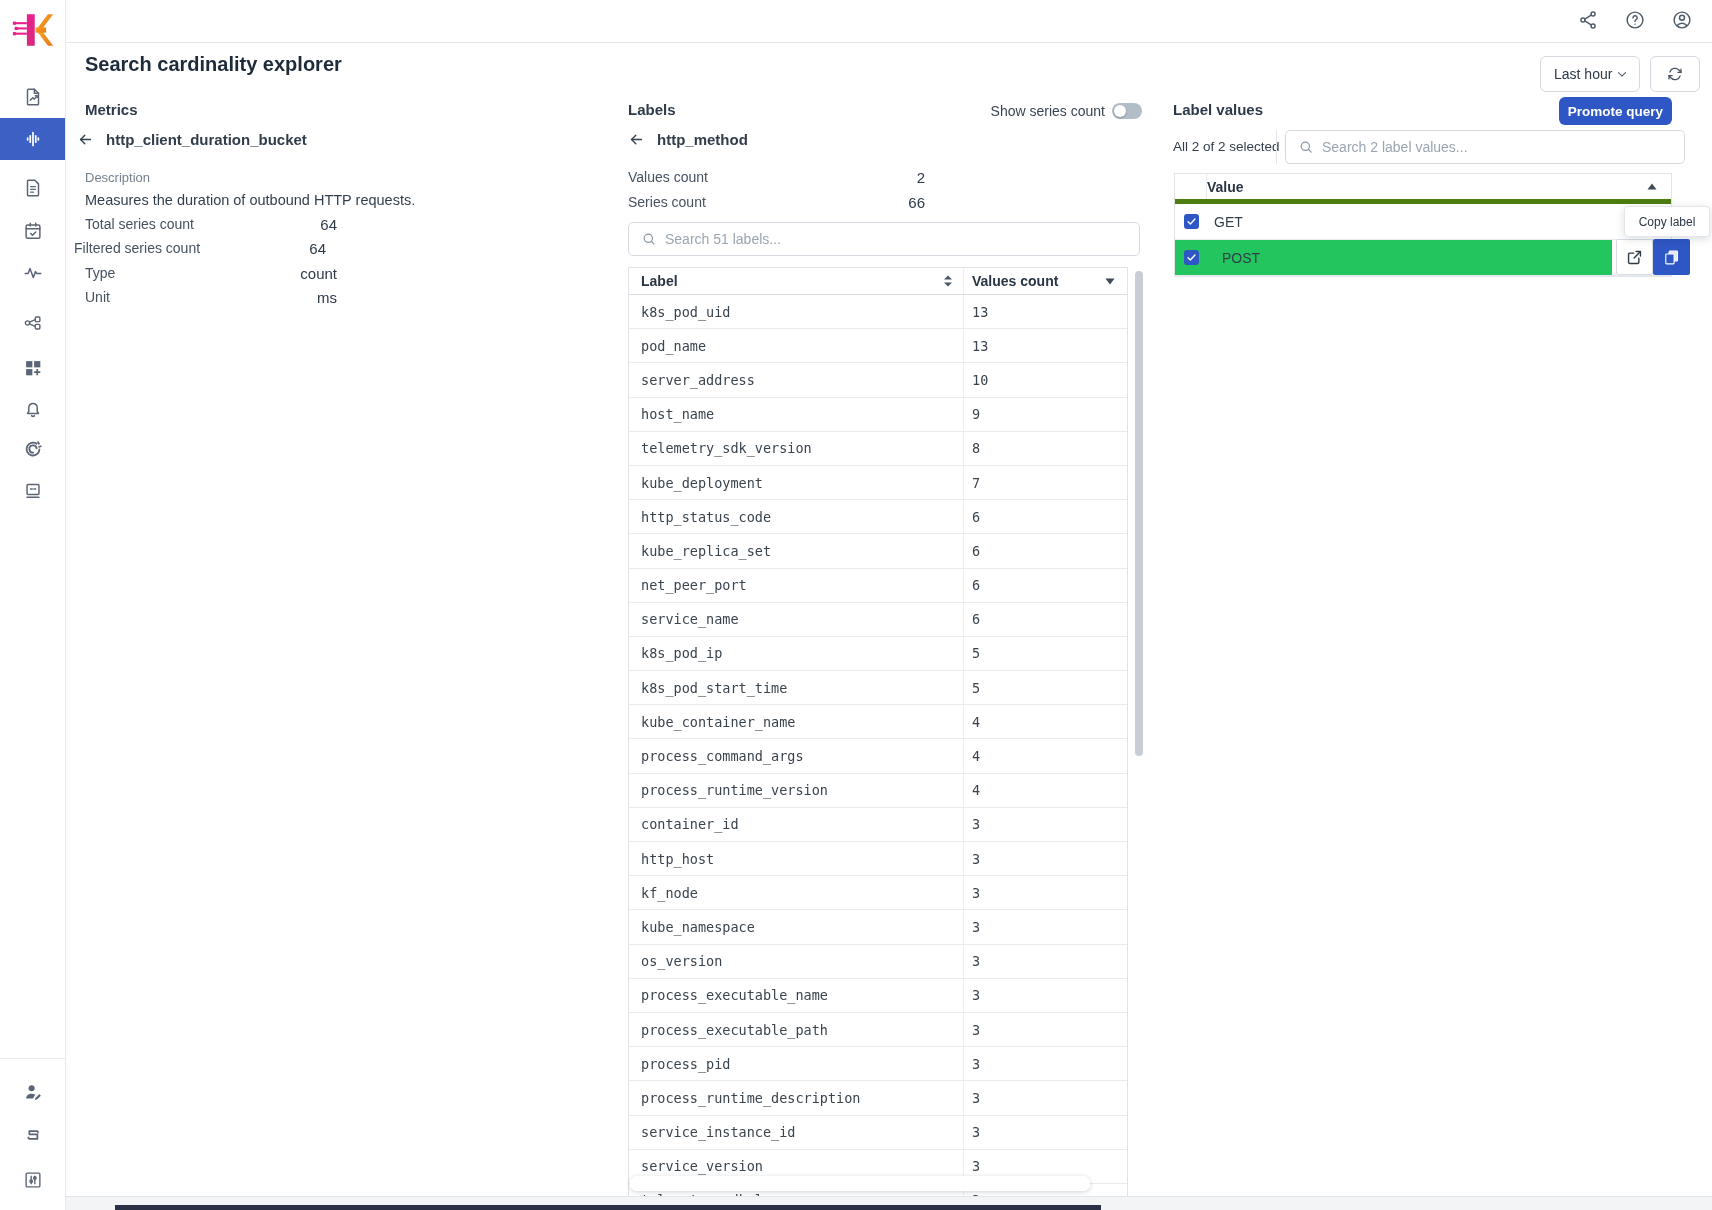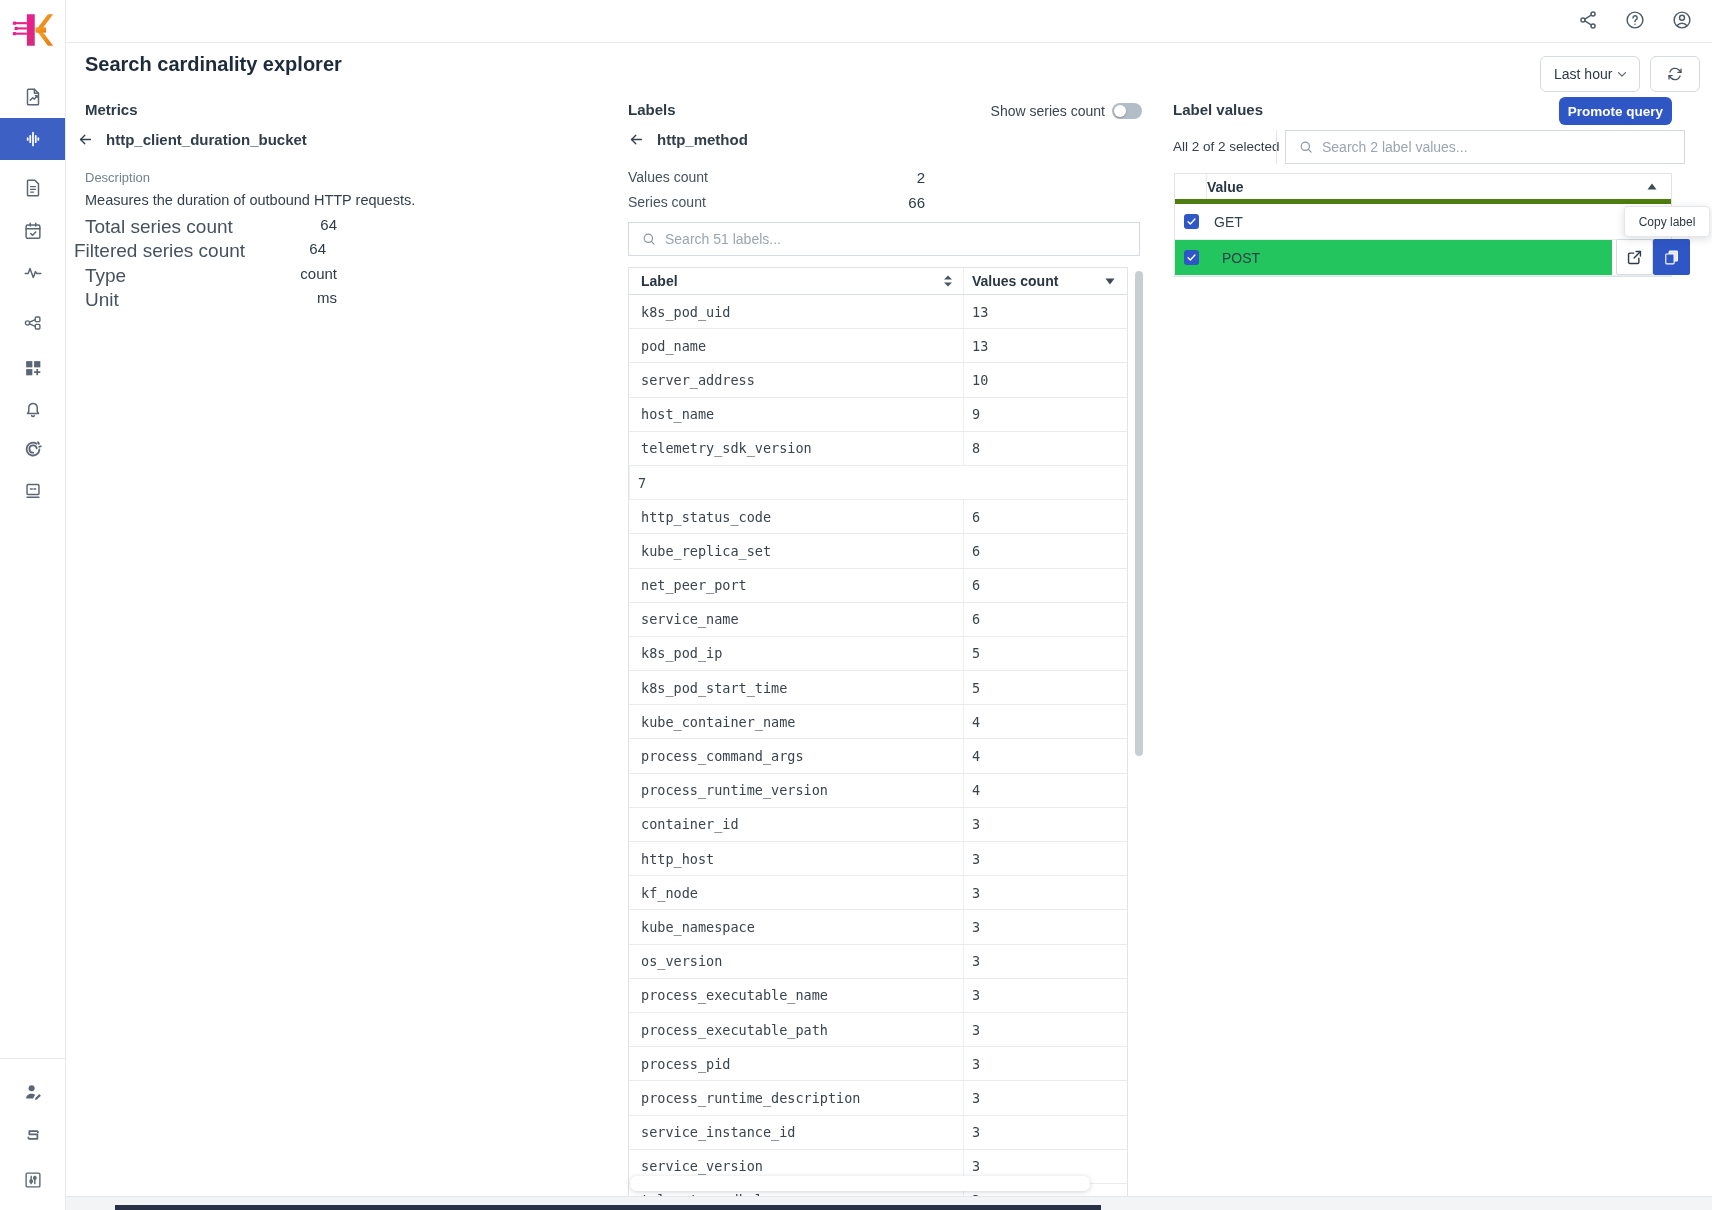--- a/index.html
+++ b/index.html
@@ -28,23 +28,23 @@
   .time-select { position:absolute; left:1540px; top:56px; width:100px; height:36px; border:1px solid #d5dae0; border-radius:6px;
     display:flex; align-items:center; justify-content:space-between; padding:0 10px 0 13px; font-size:14px; color:#2c3946; cursor:pointer; background:#fff;}
   .refresh-btn { position:absolute; left:1650px; top:56px; width:50px; height:36px; border:1px solid #d5dae0; border-radius:6px;
     display:flex; align-items:center; justify-content:center; color:#46525f; cursor:pointer; background:#fff; }
 
   
   .section-title { font-size:15px; font-weight:600; color:#2c3a49; }
   .back-row { display:flex; align-items:center; gap:12px; }
   .back-arrow { color:#33404e; width:17px; height:17px; cursor:pointer; }
   .entity-name { font-size:15px; font-weight:700; color:#313d4b; }
-  .kv-label { font-size:19px; color:#46525f; }
+  .kv-label { font-size:14px; color:#46525f; }
   .kv-value { font-size:15px; color:#2e3a47; }
-  .search-box { position:absolute; height:34px; border:1px solid #d5dae0; border-radius:0; background:#fff; display:flex; align-items:center; }
+  .search-box { position:absolute; height:34px; border:1px solid #d5dae0; border-radius:5px; background:#fff; display:flex; align-items:center; }
   .search-box svg { width:16px; height:16px; color:#8b96a2; margin:0 8px 0 12px; flex:none; }
   .search-box input { border:none; outline:none; width:100%; height:100%; font-size:14px; color:#333f4d; font-family:"Liberation Sans",sans-serif; background:transparent; }
   .search-box input::placeholder { color:#9aa5b1; }
   .mono { font-family:"DejaVu Sans Mono", monospace; }
 
   
   .ltable { position:absolute; left:628px; top:267px; width:500px; height:937px; border:1px solid #e0e4e8; background:#fff; overflow:hidden; }
   .ltable .thead { display:flex; height:27px; border-bottom:1px solid #d9dee3; align-items:center; font-size:14px; font-weight:700; color:#2a3644;text-align:right; }
   .col-label { width:334px; padding-left:12px; display:flex; align-items:center; }
   .col-count { width:164px; padding-left:8px; border-left:1px solid #eceff2; display:flex; align-items:center; height:100%; }
@@ -353,20 +353,21 @@
           <div class="cell-label mono">host_name</div>
           <div class="cell-count mono">9</div>
         </div>
 
         <div class="trow">
           <div class="cell-label mono">telemetry_sdk_version</div>
           <div class="cell-count mono">8</div>
         </div>
 
         <div class="trow">
+          <div class="cell-label mono">kube_deployment</div>
           <div class="cell-count mono">7</div>
         </div>
 
         <div class="trow">
           <div class="cell-label mono">http_status_code</div>
           <div class="cell-count mono">6</div>
         </div>
 
         <div class="trow">
           <div class="cell-label mono">kube_replica_set</div>

